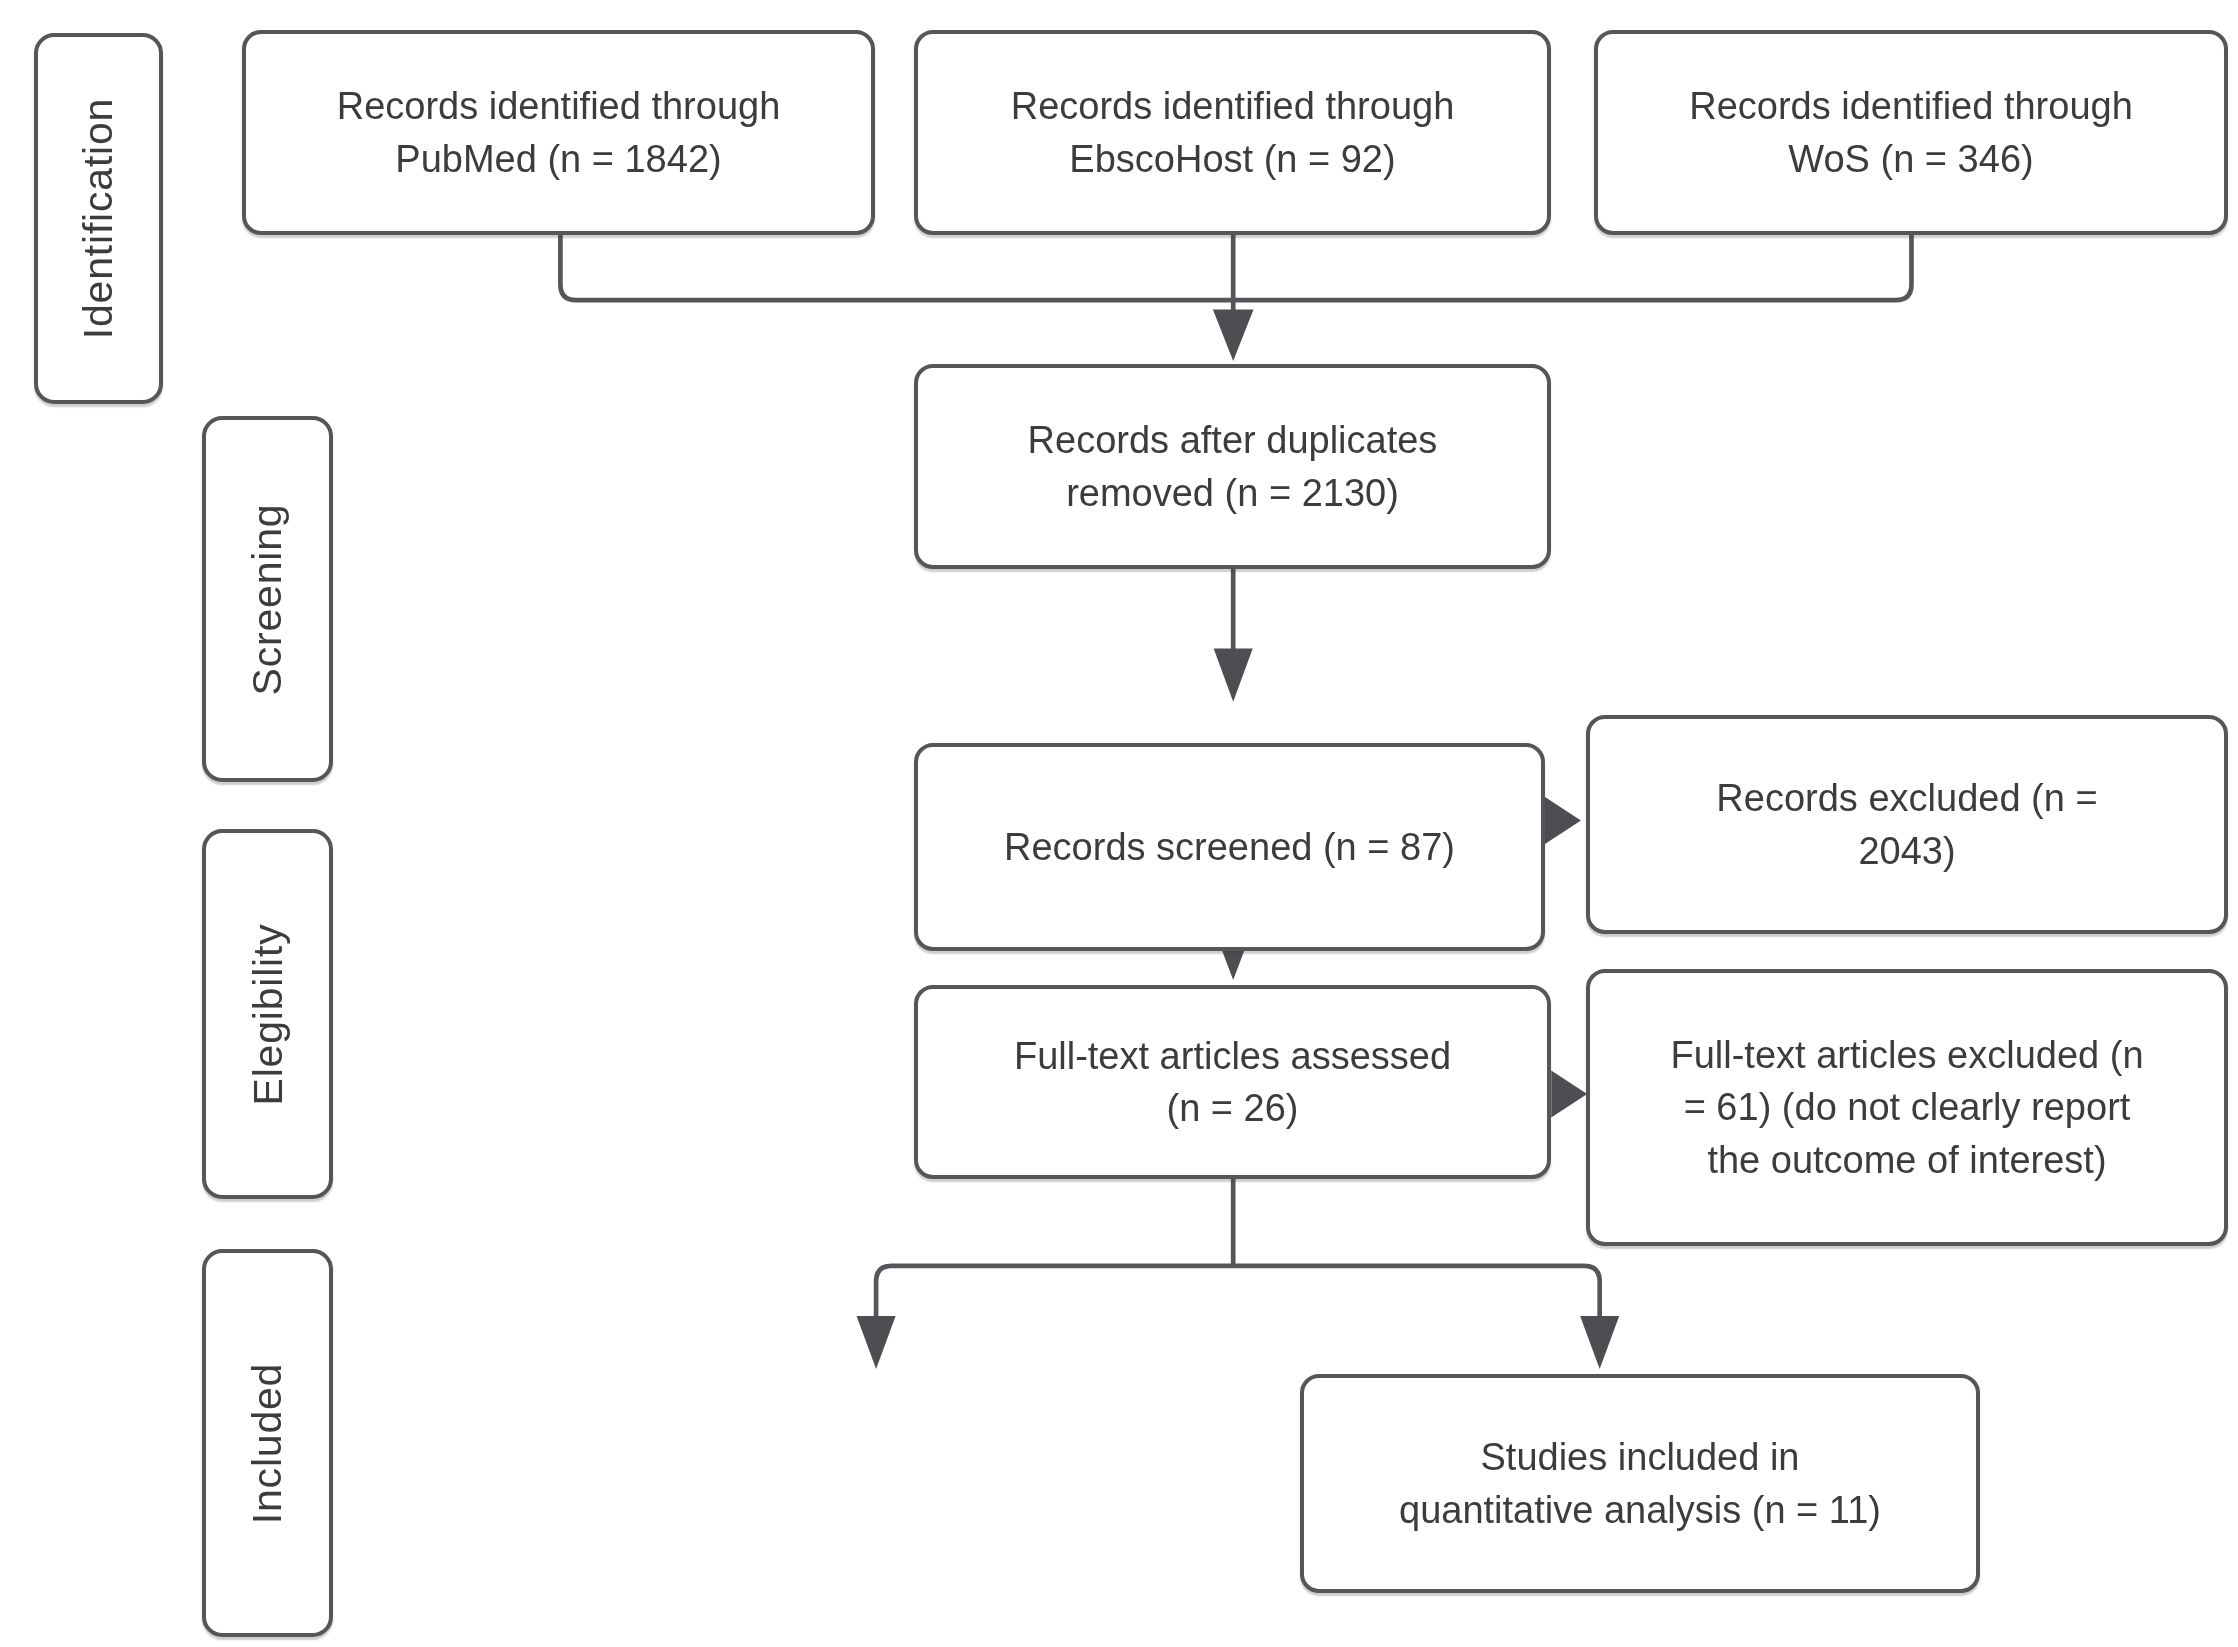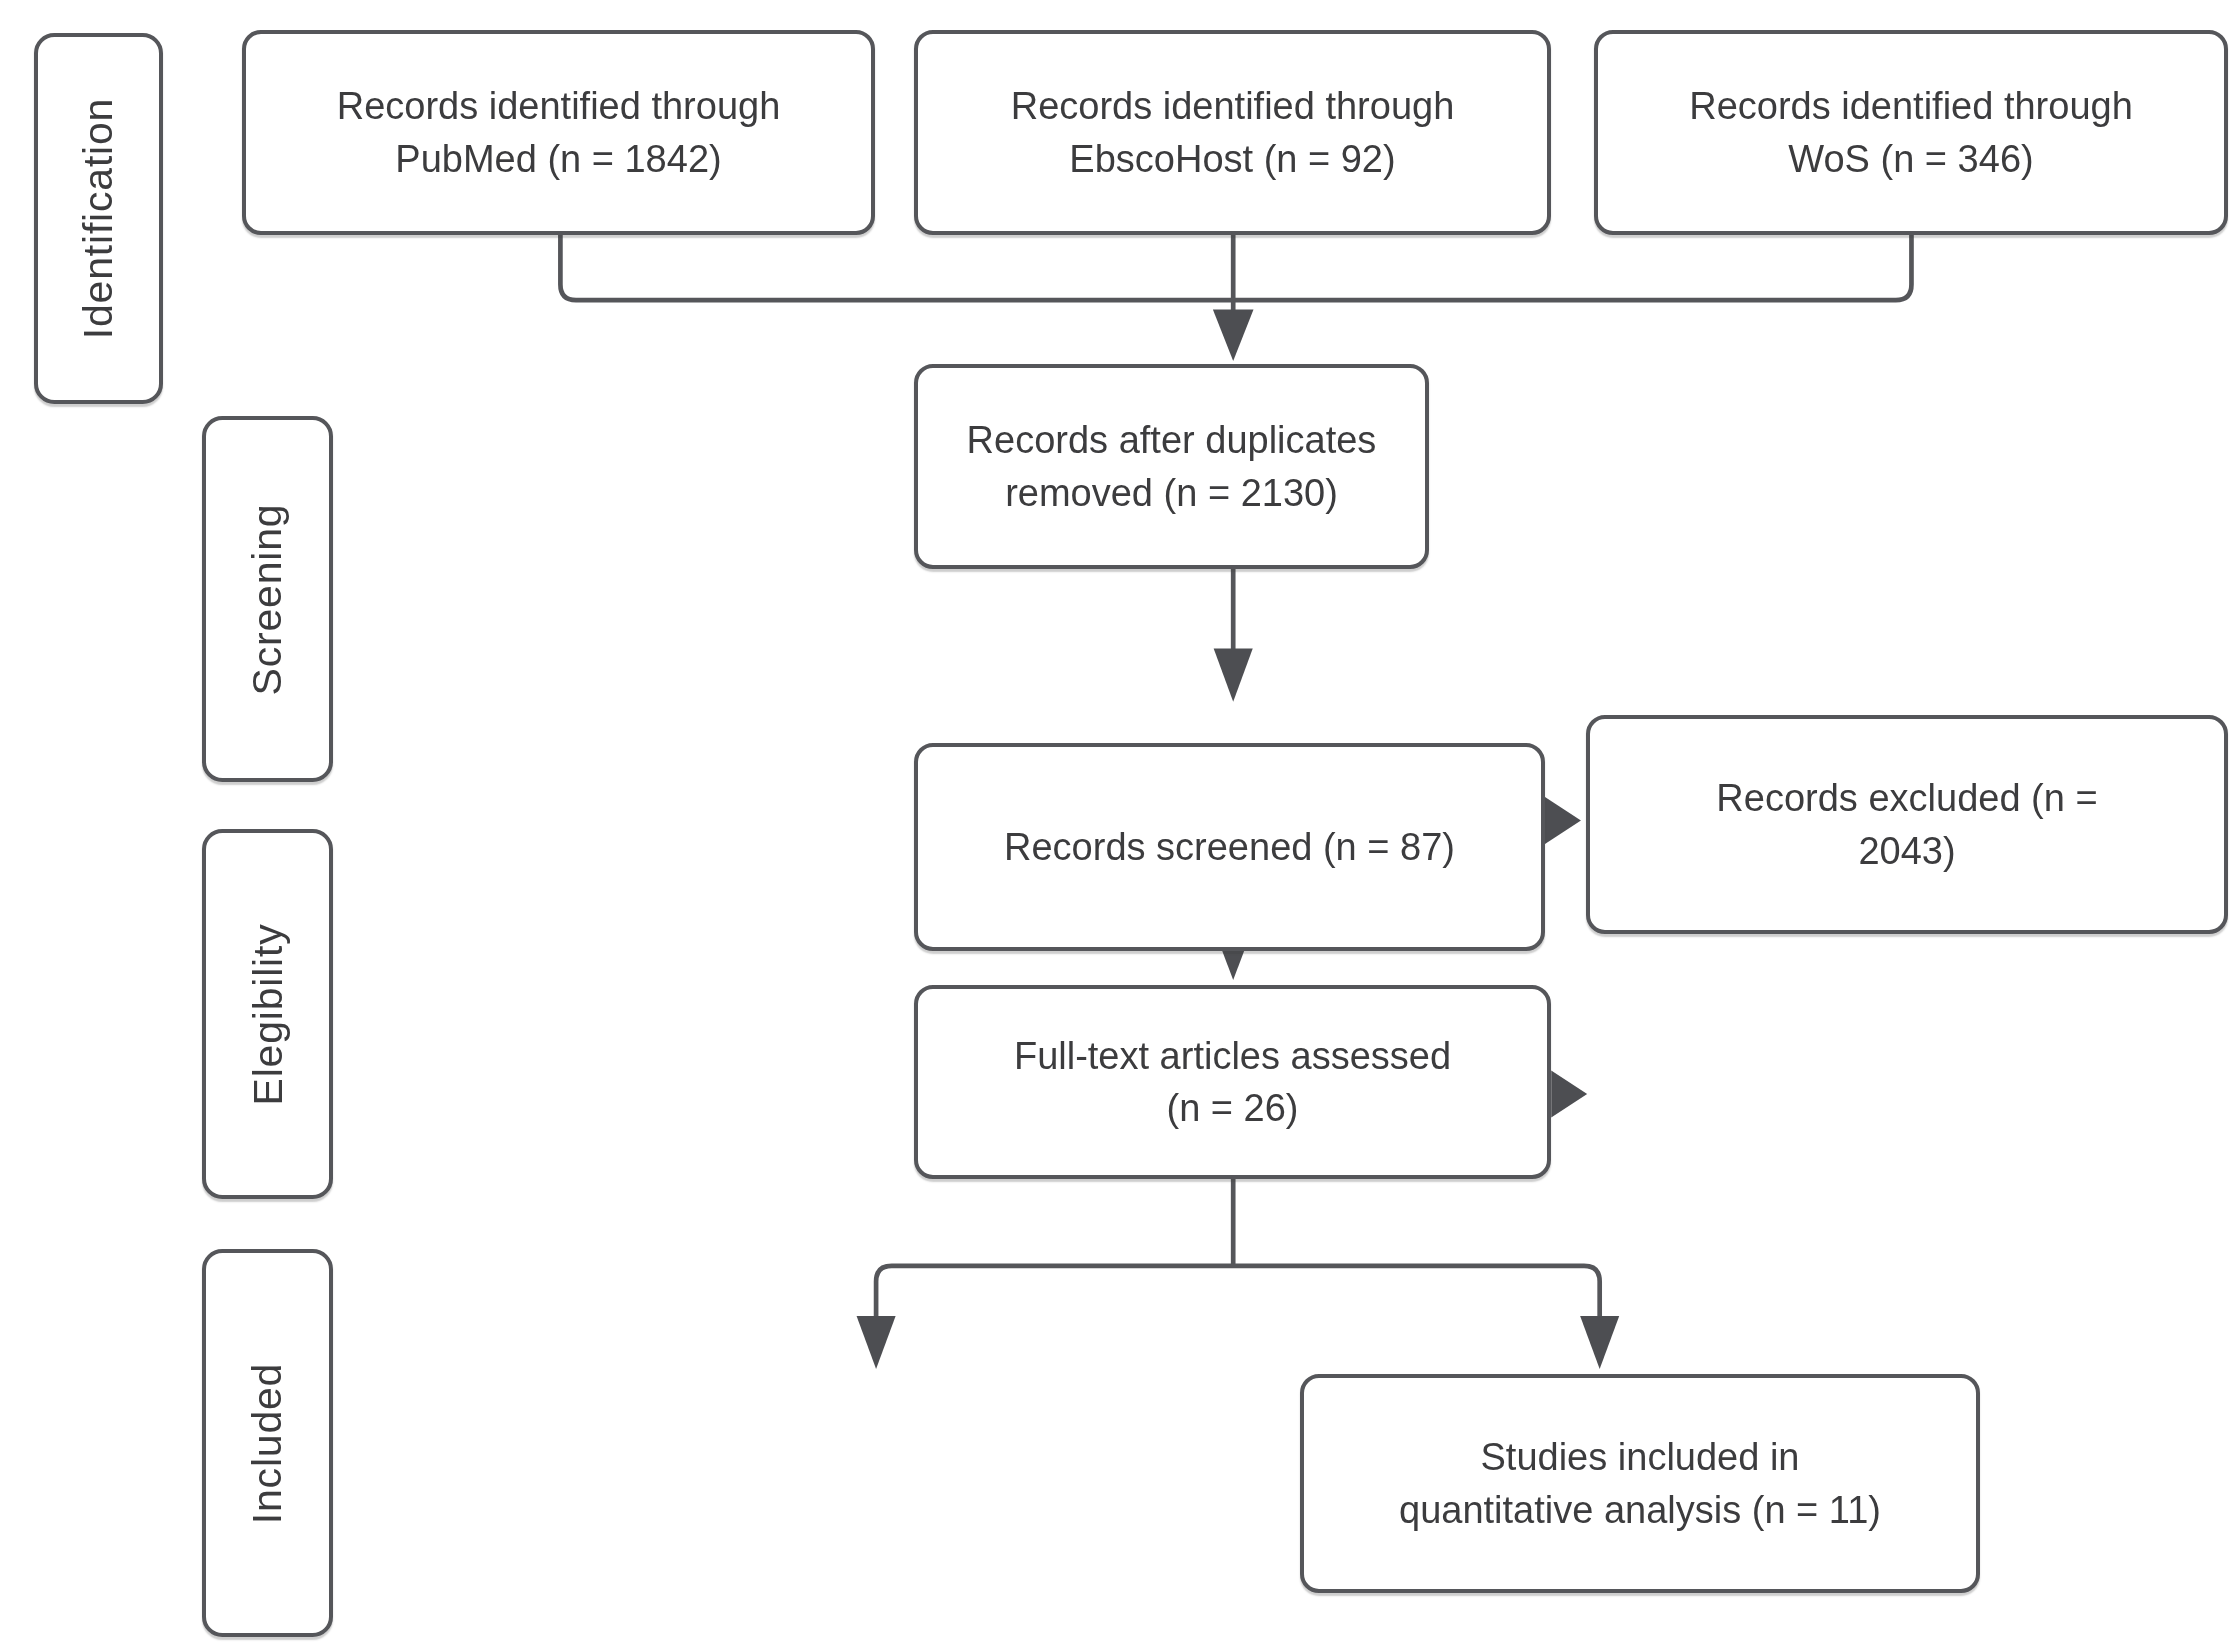--- a/index.html
+++ b/index.html
@@ -116,32 +116,35 @@
   <div class="flow-box" style="left:242px; top:30px; width:633px; height:205px;">
     <span>Records identified through<br>PubMed (n = 1842)</span>
   </div>
   <div class="flow-box" style="left:914px; top:30px; width:637px; height:205px;">
     <span>Records identified through<br>EbscoHost (n = 92)</span>
   </div>
   <div class="flow-box" style="left:1594px; top:30px; width:634px; height:205px;">
     <span>Records identified through<br>WoS (n = 346)</span>
   </div>
 
-  <div class="flow-box" style="left:914px; top:364px; width:515px; height:205px;">
+  <div class="flow-box" style="left:914px; top:364px; width:637px; height:205px;">
     <span>Records after duplicates<br>removed (n = 2130)</span>
   </div>
   <div class="flow-box" style="left:914px; top:707px; width:631px; height:208px;margin-top:36px;">
     <span>Records screened (n = 87)</span>
   </div>
   <div class="flow-box" style="left:1586px; top:715px; width:642px; height:219px;">
     <span>Records excluded (n =<br>2043)</span>
   </div>
 
   <div class="flow-box" style="left:914px; top:985px; width:637px; height:194px;">
     <span>Full-text articles assessed<br>(n = 26)</span>
   </div>
+  <div class="flow-box" style="left:1586px; top:969px; width:642px; height:277px;">
+    <span>Full-text articles excluded (n<br>= 61) (do not clearly report<br>the outcome of interest)</span>
+  </div>
 
   <div class="flow-box" style="left:1300px; top:1374px; width:680px; height:219px;">
     <span>Studies included in<br>quantitative analysis (n = 11)</span>
   </div>
 
 </div>
 
 
 </body></html>

